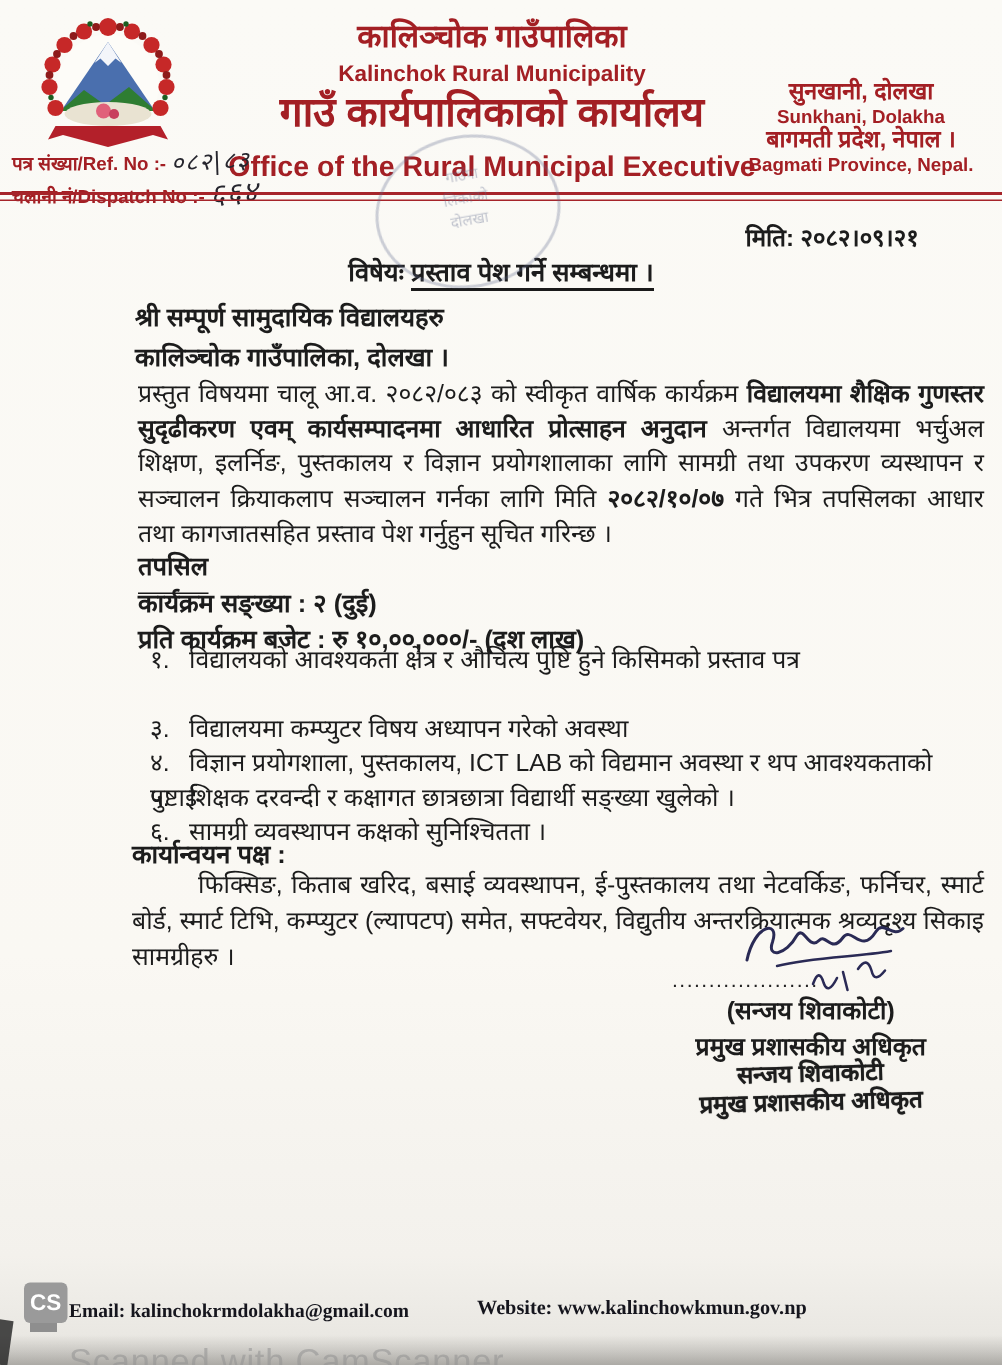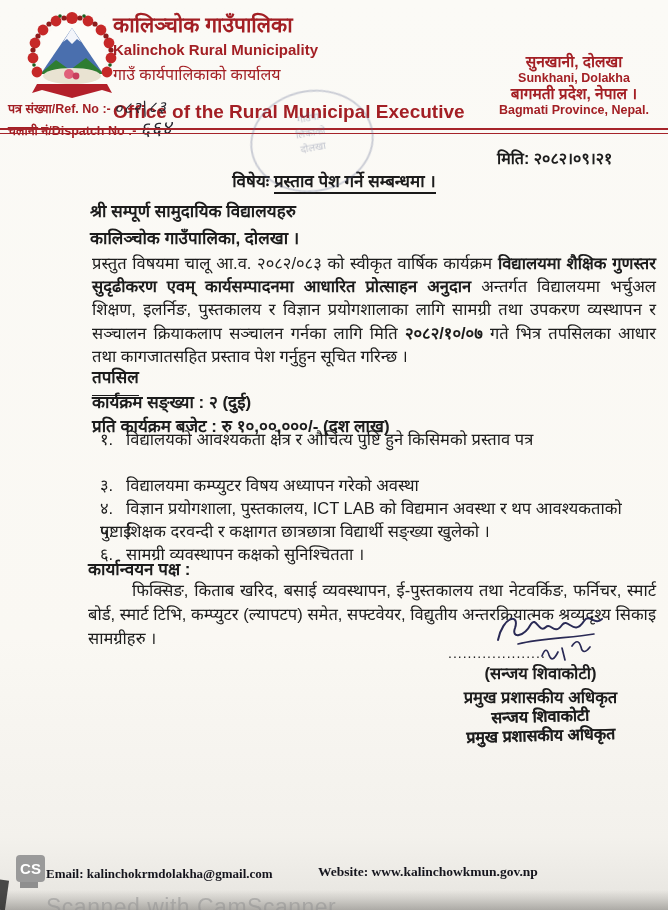--- a/index.html
+++ b/index.html
@@ -10,24 +10,24 @@
   }
   .page{
     position:absolute;left:0;top:0;width:668px;height:910px;
     background:
       linear-gradient(180deg,#fbfaf6 0%,#faf8f3 70%,#f3f1ec 92%,#e6e4df 100%);
     color:#1c1c1c;
   }
   .abs{position:absolute;}
 
   
-  .title-block{left:113px;top:12px;width:400px;color:#a31f24;}
+  .title-block{left:128px;top:12px;width:400px;text-align:center;color:#a31f24;}
   .t-np1{font-size:21px;font-weight:700;line-height:26px;}
   .t-en1{font-size:15px;font-weight:700;line-height:24px;}
-  .t-np2{font-size:16px;font-weight:400;line-height:26px;}
+  .t-np2{font-size:27px;font-weight:700;line-height:26px;}
   .t-en2{font-size:19px;font-weight:700;line-height:24px;margin-top:12px;}
 
   .addr-block{left:486px;top:53px;width:176px;text-align:center;color:#a31f24;line-height:1.15;}
   .a-np{font-size:15.5px;font-weight:700;}
   .a-en{font-size:12.5px;font-weight:700;}
 
   .refline{left:8px;top:96px;font-size:12.5px;font-weight:700;color:#a31f24;}
   .dispatchline{left:8px;top:115px;font-size:12.5px;font-weight:700;color:#a31f24;}
   .handwrite{font-family:"DejaVu Serif",serif;font-style:italic;font-weight:400;
     color:#26262e;font-size:16px;display:inline-block;transform:rotate(-2deg);letter-spacing:1px;}

